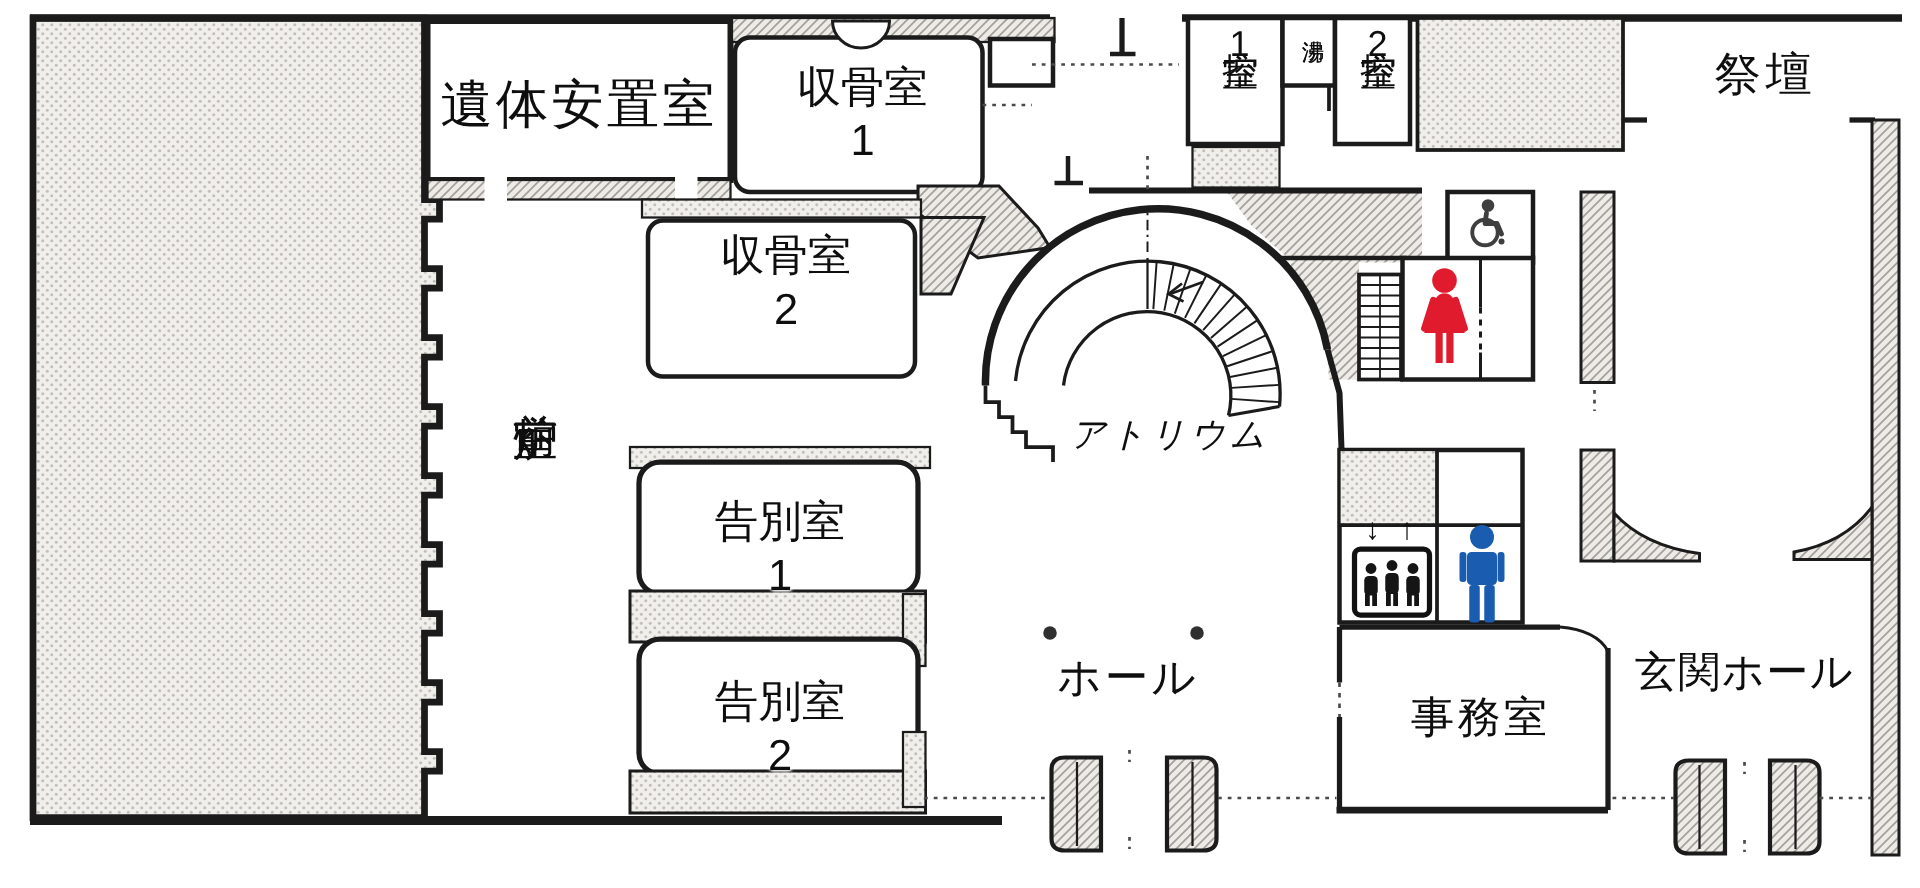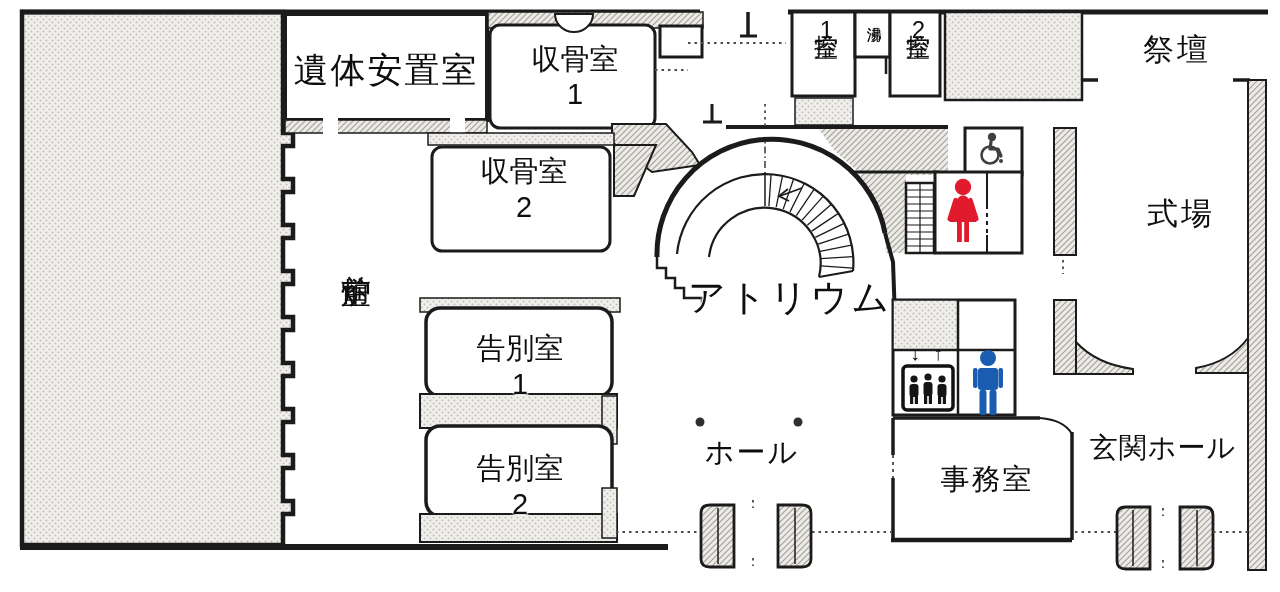--- a/index.html
+++ b/index.html
@@ -230,28 +230,27 @@
 <div class="lbl" style="left:440px;top:330px;width:160px;font-size:29px;line-height:36px;">
   <span>告別室</span><br>
   <span>1</span>
 </div>
 
 <div class="lbl" style="left:440px;top:450px;width:160px;font-size:29px;line-height:36px;">
   <span>告別室</span><br>
   <span>2</span>
 </div>
 
-<div class="lbl" style="left:688px;top:276px;width:184px;font-size:37px;letter-spacing:3px;">アトリウム</div>
+<div class="lbl" style="left:688px;top:276px;width:184px;font-size:23px;letter-spacing:3px;font-style:italic;">アトリウム</div>
 
 <div class="lbl v" style="left:813px;top:16px;font-size:24px;line-height:1.08;">控室1</div>
 <div class="lbl v" style="left:866px;top:15px;font-size:15px;line-height:1.15;">湯沸</div>
 <div class="lbl v" style="left:905px;top:16px;font-size:24px;line-height:1.08;">控室2</div>
 
 <div class="lbl" style="left:1112px;top:32px;width:130px;font-size:31px;letter-spacing:3px;">祭壇</div>
-<div class="lbl" style="left:1116px;top:196px;width:130px;font-size:31px;letter-spacing:3px;">式場</div>
 
 <div class="lbl" style="left:692px;top:435px;width:120px;font-size:29px;letter-spacing:2px;">ホール</div>
 <div class="lbl" style="left:1080px;top:431px;width:166px;font-size:28px;letter-spacing:1px;">玄関ホール</div>
 <div class="lbl" style="left:924px;top:462px;width:126px;font-size:29px;letter-spacing:2px;">事務室</div>
 
 <span class="arrow" style="left:904px;top:342px;width:22px;font-size:20px;position:absolute;">↓</span>
 <span class="arrow" style="left:927px;top:342px;width:22px;font-size:20px;position:absolute;">↑</span>
 </div>
 
 </body></html>

